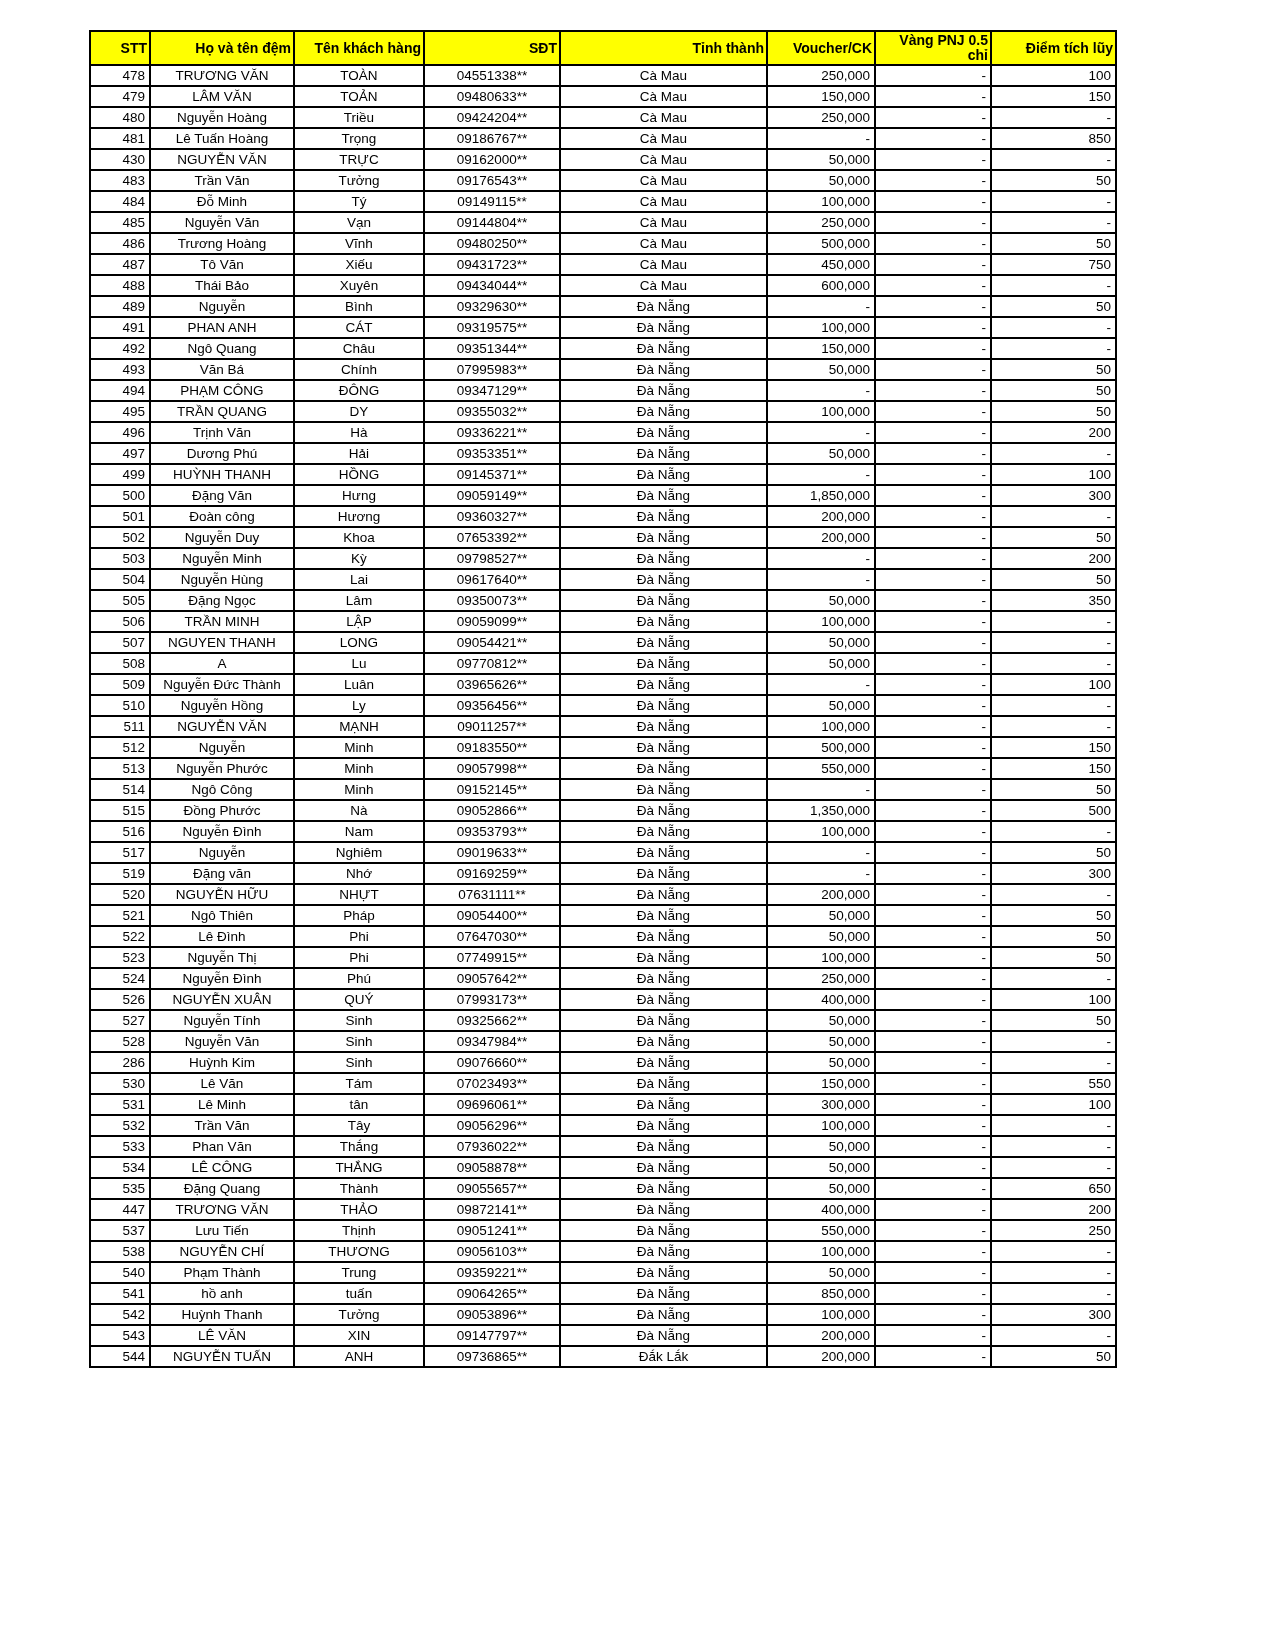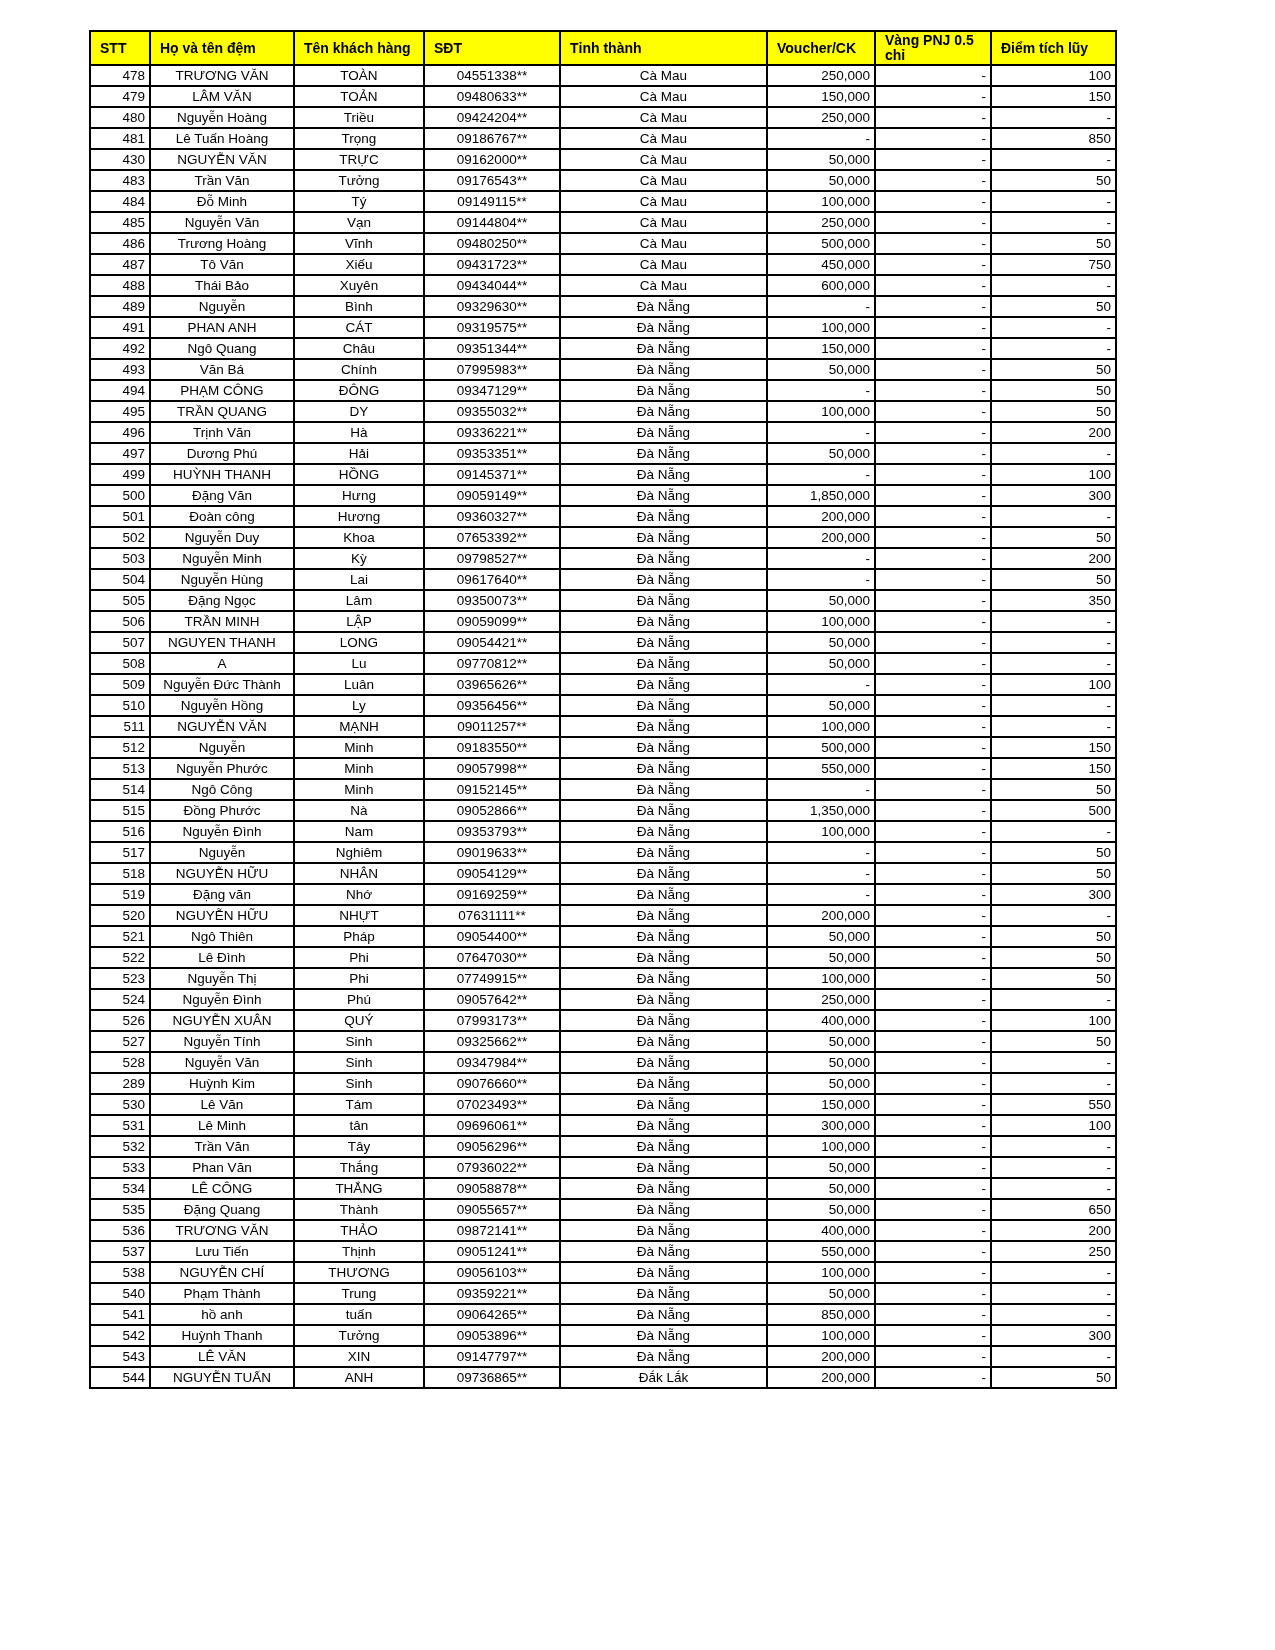--- a/index.html
+++ b/index.html
@@ -25,25 +25,25 @@
     border: 2px solid #000000;
     padding: 0 4px;
     box-sizing: border-box;
     overflow: hidden;
     white-space: nowrap;
   }
   table.data-table th {
     background: #FFFF00;
     font-weight: bold;
     font-size: 14px;
-    text-align: left;
+    text-align: right;
     height: 34px;
     line-height: 15px;
     white-space: normal;
-    padding: 0 9px;
+    padding: 0 2px;
   }
   table.data-table td {
     font-size: 13.5px;
     height: 21px;
     line-height: 17px;
     background: #ffffff;
   }
   td.align-center { text-align: center; }
   td.align-right  { text-align: right; padding-right: 6px; }
   td.stt-cell     { text-align: right; padding-right: 4px; }
@@ -451,30 +451,20 @@
           <td class="stt-cell">517</td>
           <td class="align-center">Nguyễn</td>
           <td class="align-center">Nghiêm</td>
           <td class="align-center">09019633**</td>
           <td class="align-center">Đà Nẵng</td>
           <td class="dash">-</td>
           <td class="dash">-</td>
           <td class="align-right">50</td>
         </tr>
         <tr>
-          <td class="stt-cell">518</td>
-          <td class="align-center">NGUYỄN HỮU</td>
-          <td class="align-center">NHÂN</td>
-          <td class="align-center">09054129**</td>
-          <td class="align-center">Đà Nẵng</td>
-          <td class="dash">-</td>
-          <td class="dash">-</td>
-          <td class="align-right">50</td>
-        </tr>
-        <tr>
           <td class="stt-cell">519</td>
           <td class="align-center">Đặng văn</td>
           <td class="align-center">Nhớ</td>
           <td class="align-center">09169259**</td>
           <td class="align-center">Đà Nẵng</td>
           <td class="dash">-</td>
           <td class="dash">-</td>
           <td class="align-right">300</td>
         </tr>
         <tr>
@@ -551,21 +541,21 @@
           <td class="stt-cell">528</td>
           <td class="align-center">Nguyễn Văn</td>
           <td class="align-center">Sinh</td>
           <td class="align-center">09347984**</td>
           <td class="align-center">Đà Nẵng</td>
           <td class="align-right">50,000</td>
           <td class="dash">-</td>
           <td class="dash">-</td>
         </tr>
         <tr>
-          <td class="stt-cell">289</td>
+          <td class="stt-cell">286</td>
           <td class="align-center">Huỳnh Kim</td>
           <td class="align-center">Sinh</td>
           <td class="align-center">09076660**</td>
           <td class="align-center">Đà Nẵng</td>
           <td class="align-right">50,000</td>
           <td class="dash">-</td>
           <td class="dash">-</td>
         </tr>
         <tr>
           <td class="stt-cell">530</td>
@@ -621,21 +611,21 @@
           <td class="stt-cell">535</td>
           <td class="align-center">Đặng Quang</td>
           <td class="align-center">Thành</td>
           <td class="align-center">09055657**</td>
           <td class="align-center">Đà Nẵng</td>
           <td class="align-right">50,000</td>
           <td class="dash">-</td>
           <td class="align-right">650</td>
         </tr>
         <tr>
-          <td class="stt-cell">536</td>
+          <td class="stt-cell">447</td>
           <td class="align-center">TRƯƠNG VĂN</td>
           <td class="align-center">THẢO</td>
           <td class="align-center">09872141**</td>
           <td class="align-center">Đà Nẵng</td>
           <td class="align-right">400,000</td>
           <td class="dash">-</td>
           <td class="align-right">200</td>
         </tr>
         <tr>
           <td class="stt-cell">537</td>

